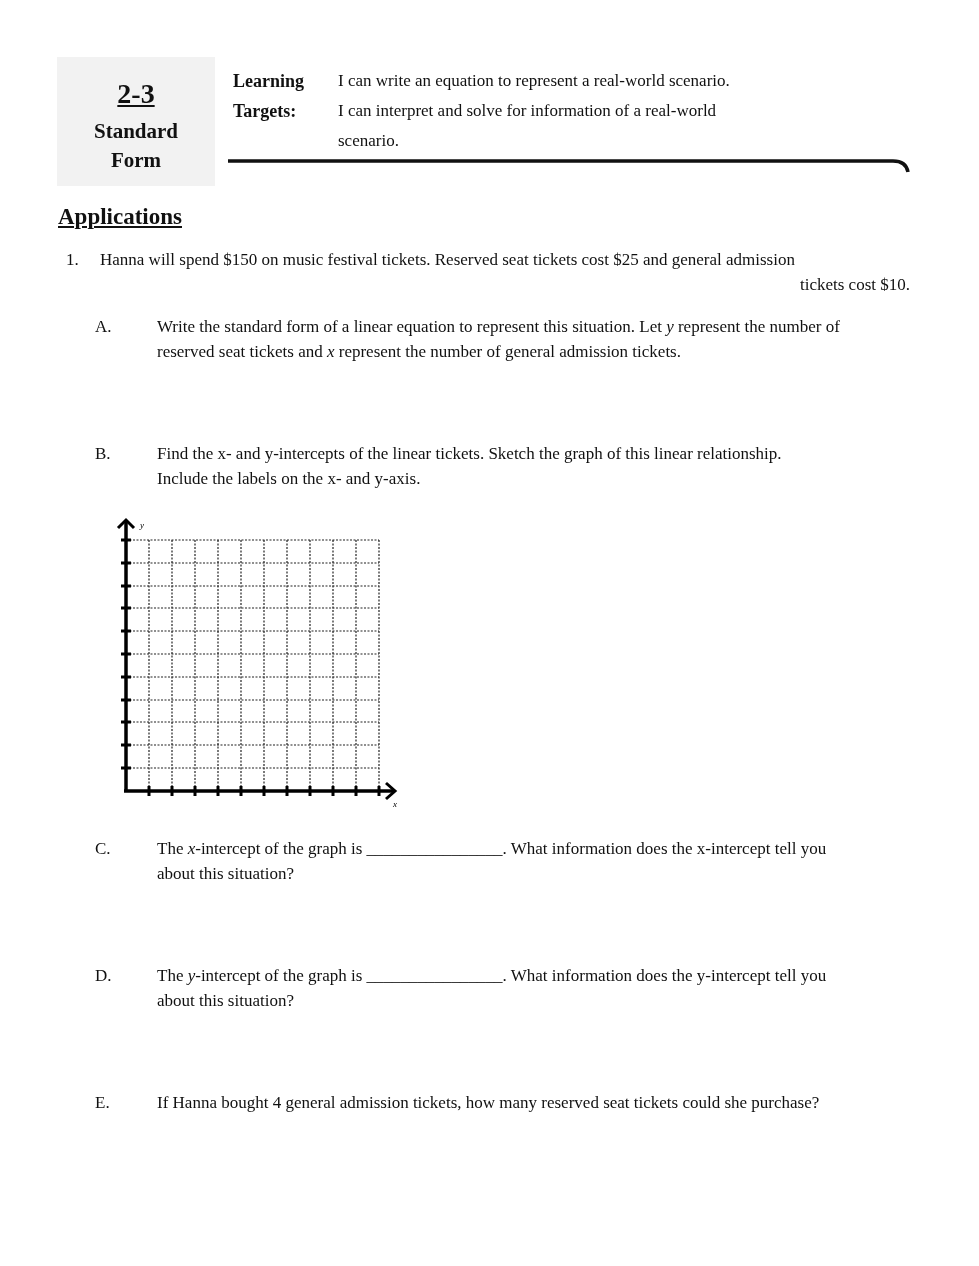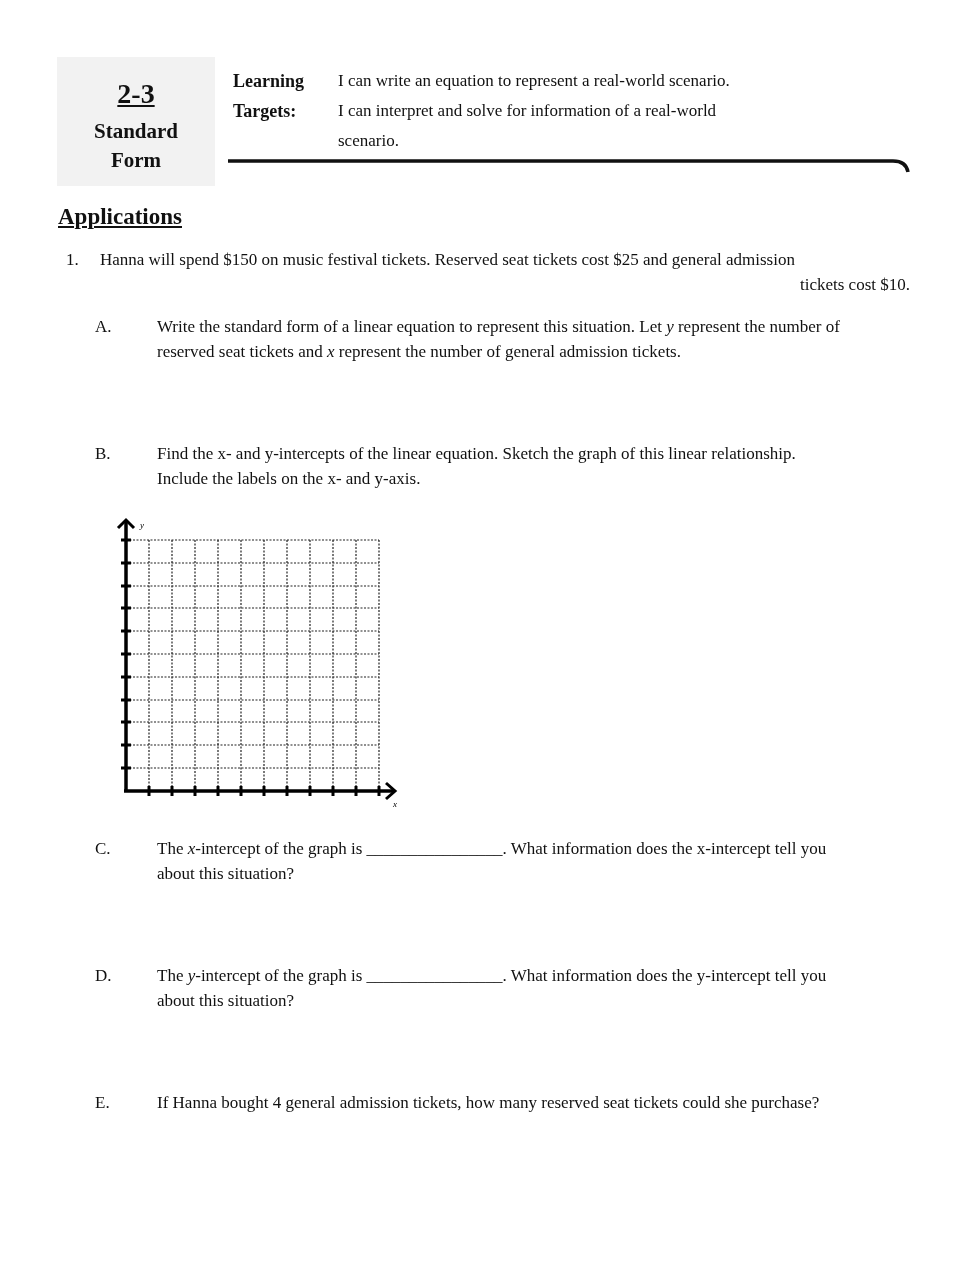--- a/index.html
+++ b/index.html
@@ -59,21 +59,21 @@
 </div>
 
 <div class="abs para part-letter" style="top:314px">A.</div>
 <div class="abs para part-text" style="top:314px">
   <div><span>Write the standard form of a linear equation to represent this situation.  Let </span><i>y</i><span> represent the number of</span></div>
   <div><span>reserved seat tickets and </span><i>x</i><span> represent the number of general admission tickets.</span></div>
 </div>
 
 <div class="abs para part-letter" style="top:441px">B.</div>
 <div class="abs para part-text" style="top:441px">
-  <div>Find the x- and y-intercepts of the linear equation.  Sketch the graph of this linear relationship.</div>
+  <div>Find the x- and y-intercepts of the linear tickets.  Sketch the graph of this linear relationship.</div>
   <div>Include the labels on the x- and y-axis.</div>
 </div>
 
 <svg class="abs graph-svg" width="295" height="300" viewBox="0 0 295 300">
   <g stroke="#222" stroke-width="1.2" stroke-dasharray="2,1.5" fill="none">
 
     <path d="M37 27V276M60 27V276M83 27V276M106 27V276M129 27V276M152 27V276M175 27V276M198 27V276M221 27V276M244 27V276M267 27V276"></path>
 
     <path d="M14 27H267M14 50H267M14 73H267M14 95H267M14 118H267M14 141H267M14 164H267M14 187H267M14 209H267M14 232H267M14 255H267"></path>
   </g>

